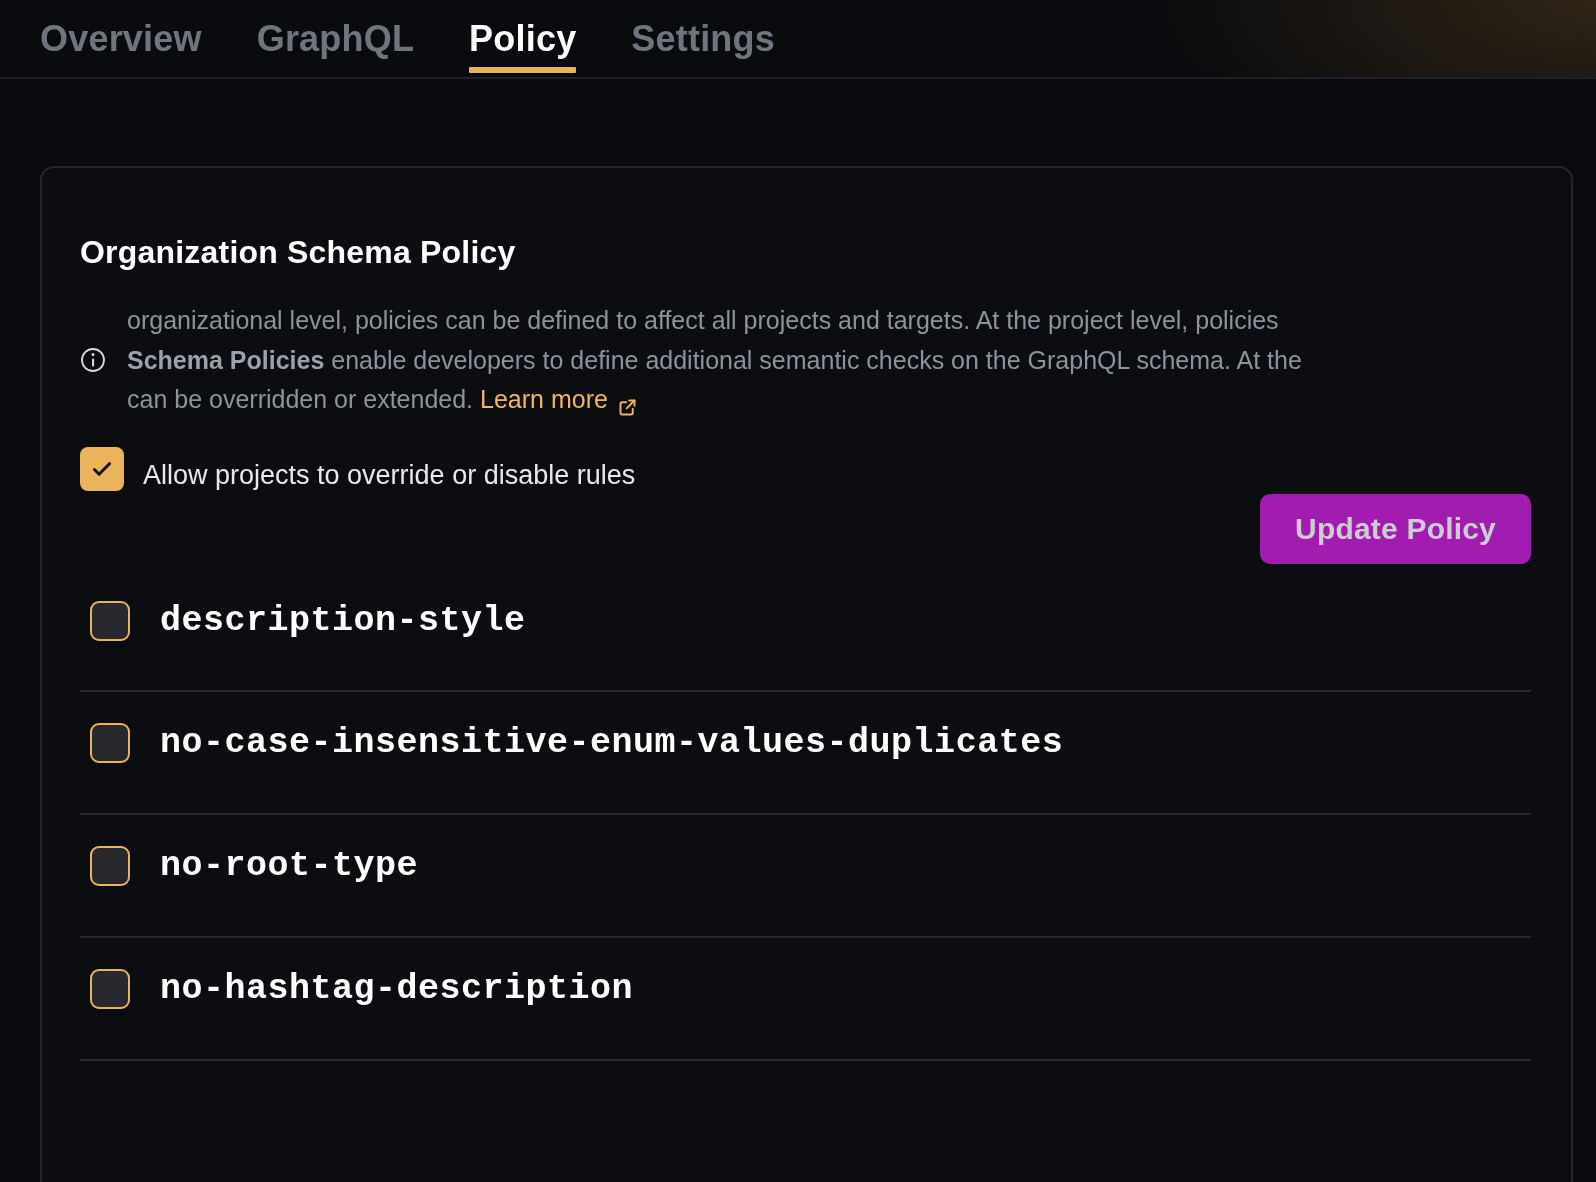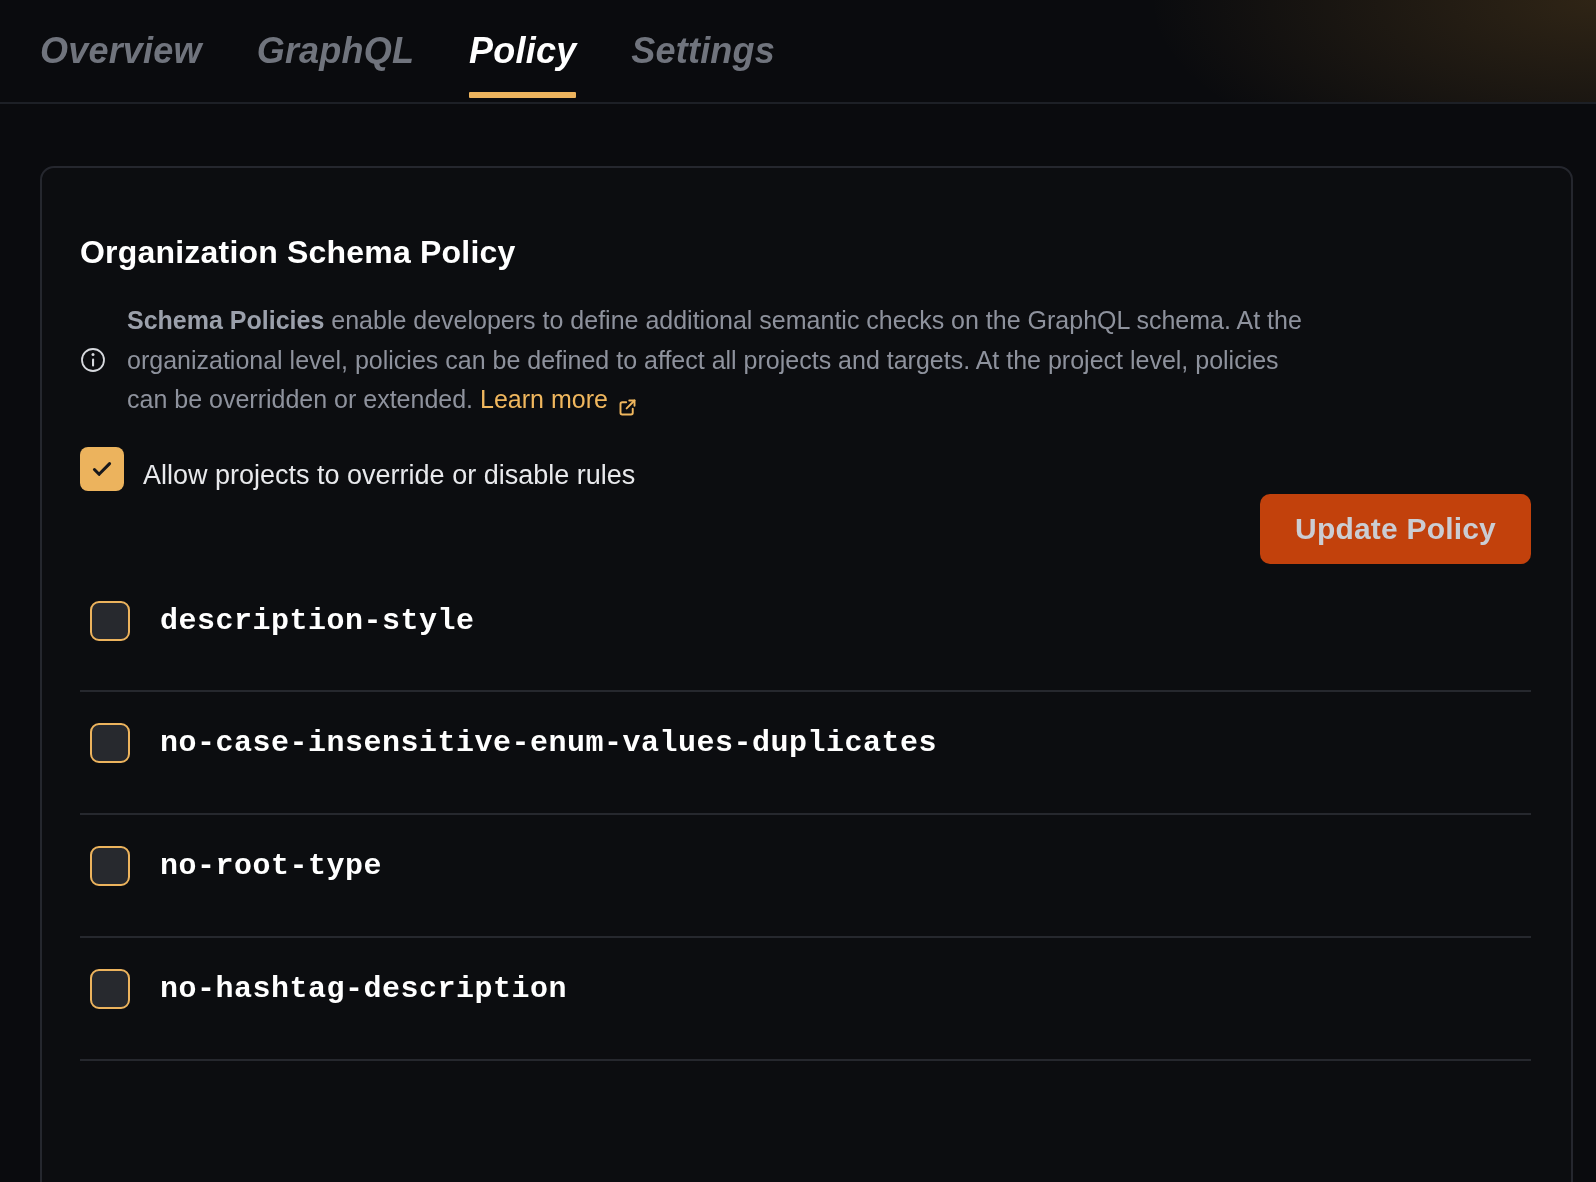--- a/index.html
+++ b/index.html
@@ -7,26 +7,25 @@
   html,body { width:1596px; height:1182px; overflow:hidden; }
   body {
     background:#0a0b0e;
     font-family:"Liberation Sans", sans-serif;
     position:relative;
     color:#fff;
   }
 
   
   .header {
-    position:absolute; top:0; left:0; width:1596px; height:104px;
+    position:absolute; top:0; left:0; width:1596px; height:79px;
     border-bottom:2px solid #1d2026;
     background:
       radial-gradient(620px 260px at 100% 0%, rgba(196,138,52,0.20), rgba(196,138,52,0) 72%),
       #0a0b0e;
-    font-style: italic;
   }
   .tabs { display:flex; gap:55px; padding-left:40px; height:100%; align-items:center; }
   .tab {
     font-size:36px; font-weight:700; color:#70747d;
     height:100%; display:flex; align-items:center; position:relative;
     cursor:pointer; letter-spacing:0.2px;
   }
   .tab.active { color:#ffffff; }
   .tab.active::after {
     content:""; position:absolute; left:0; right:0; bottom:4px; height:6px;
@@ -59,39 +58,39 @@
   .checkbox-checked {
     width:44px; height:44px; border-radius:8px; background:var(--accent);
     display:flex; align-items:center; justify-content:center; cursor:pointer; flex:none;
   }
   .checkbox-checked svg { width:26px; height:26px; }
   .override-label { font-size:27px; color:#e8e9ec; }
 
   
   .actions { display:flex; justify-content:flex-end; margin-top:3px; }
   .update-btn {
-    height:70px; padding:0 35px; background:#c2410c; border:none; border-radius:10px;
+    height:70px; padding:0 35px; background:#a21caf; border:none; border-radius:10px;
     color:#cbcdd3; font-size:30px; font-weight:700; font-family:inherit;
     cursor:pointer; letter-spacing:0.2px;
   }
 
   
   .rules { margin-top:6px; }
   .rule-row {
     height:122.75px; border-bottom:2px solid #26282e;
     display:flex; align-items:flex-start; padding-top:31px; padding-left:10px;
   }
   .rule-checkbox {
     width:40px; height:40px; border:2.5px solid var(--accent); border-radius:9px;
     background:#27292e; cursor:pointer; flex:none;
   }
   .rule-name {
     margin-left:30px; line-height:40px;
     font-family:"Liberation Mono","DejaVu Sans Mono",monospace;
-    font-weight:700; font-size:30px; color:#ffffff; letter-spacing:0.5px;
+    font-weight:700; font-size:35px; color:#ffffff; letter-spacing:0.5px;
   }
 </style>
 </head>
 <body>
 
 <div class="header">
   <div class="tabs">
     <div class="tab">Overview</div>
     <div class="tab">GraphQL</div>
     <div class="tab active">Policy</div>
@@ -106,22 +105,22 @@
 
     <div class="desc">
       <span class="info-icon">
         <svg viewBox="0 0 26 26" width="26" height="26">
           <circle cx="13" cy="13" r="11" stroke="#d7d9de" stroke-width="1.8" fill="none"></circle>
           <rect x="12" y="11.4" width="2.1" height="8" rx="1" fill="#d7d9de"></rect>
           <circle cx="13" cy="7.6" r="1.5" fill="#d7d9de"></circle>
         </svg>
       </span>
       <div class="desc-text">
+        <div class="desc-line">organizational level, policies can be defined to affect all projects and targets. At the project level, policies</div>
         <div class="desc-line"><span class="lead">Schema Policies</span><span> enable developers to define additional semantic checks on the GraphQL schema. At the</span></div>
-        <div class="desc-line">organizational level, policies can be defined to affect all projects and targets. At the project level, policies</div>
         <div class="desc-line"><span>can be overridden or extended.</span>&nbsp;<a class="learn-link">
               <span>Learn more</span>
               <span class="ext-icon">
           <svg viewBox="0 0 24 24" width="21" height="21" fill="none" stroke="#f0b75e" stroke-width="2.2" stroke-linecap="round" stroke-linejoin="round">
             <path d="M18 13.5V18a2 2 0 0 1-2 2H6a2 2 0 0 1-2-2V8a2 2 0 0 1 2-2h4.5"></path>
             <polyline points="14 4 20 4 20 10"></polyline>
             <line x1="11" y1="13" x2="20" y2="4"></line>
           </svg>
         </span>
             </a></div>

